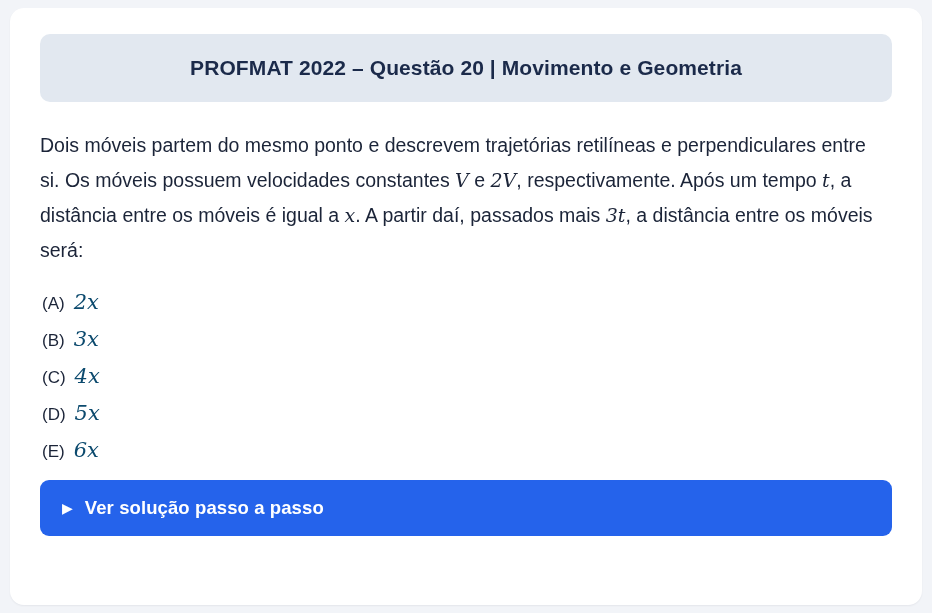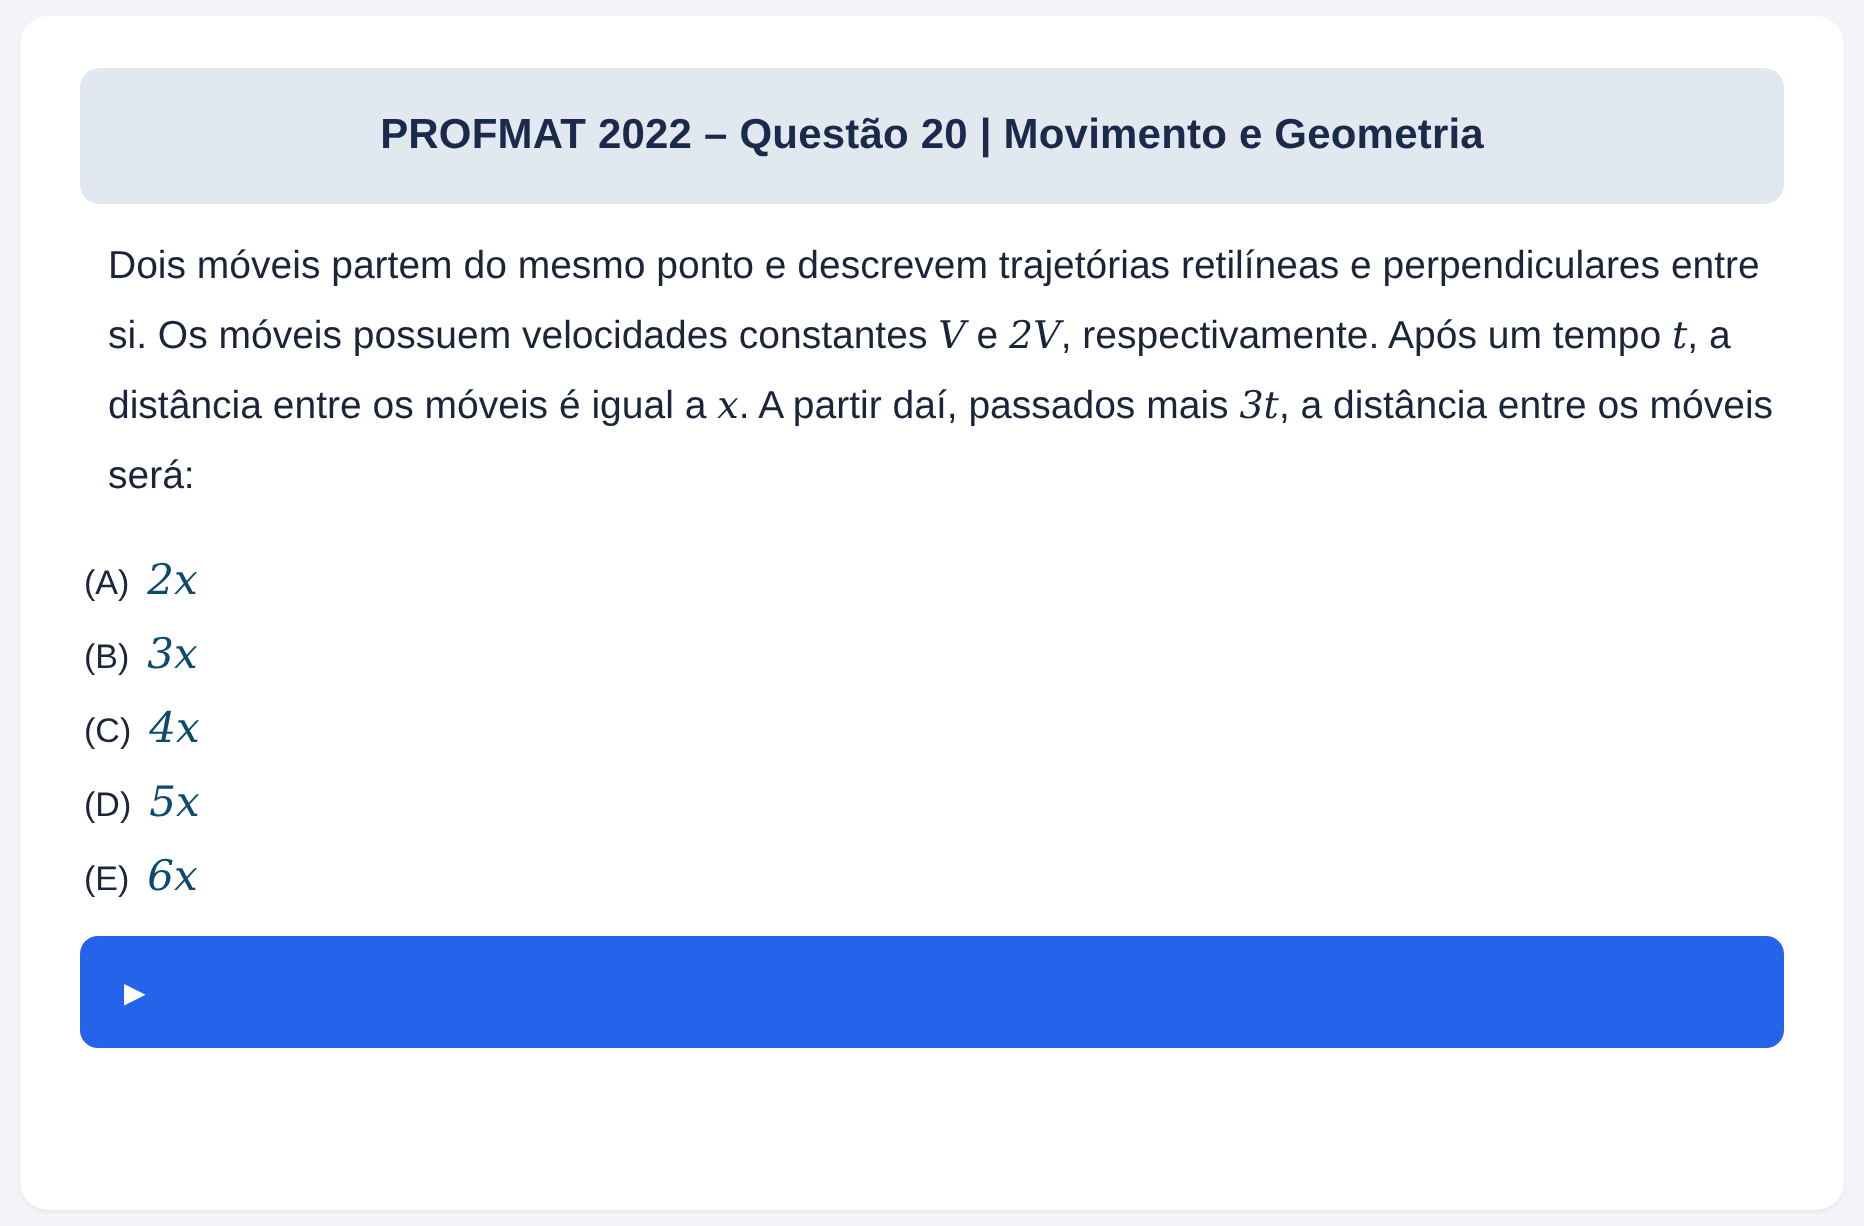--- a/index.html
+++ b/index.html
@@ -31,36 +31,36 @@
   }
 
   .title-banner {
     box-sizing: border-box;
     background: #e2e8f0;
     border-radius: 10px;
     height: 68px;
     display: flex;
     align-items: center;
     justify-content: center;
-    margin-bottom: 14px;
+    margin-bottom: 26px;
   }
 
   .title-banner .title-text {
     color: #1b2a4a;
     font-size: 21px;
     font-weight: bold;
     letter-spacing: 0.1px;
     text-align: center;
   }
 
   .statement {
     color: #1b2438;
     font-size: 19.5px;
     line-height: 35px;
-    margin: 0 2px 22px 14px;
+    margin: 0 2px 22px 0;
   }
 
   .math {
     font-family: "DejaVu Serif", serif;
     font-style: italic;
     font-size: 19px;
   }
 
   .options {
     margin: 0 0 18px 2px;
@@ -146,16 +146,17 @@
         <span class="option-value">5x</span>
       </div>
       <div class="option">
         <span class="option-letter">(E)</span>
         <span class="option-value">6x</span>
       </div>
     </div>
 
     <button class="solution-button">
       <span class="arrow">▶</span>
+      <span class="btn-label">Ver solução passo a passo</span>
     </button>
 
   </div>
 </div>
 
 </body></html>

